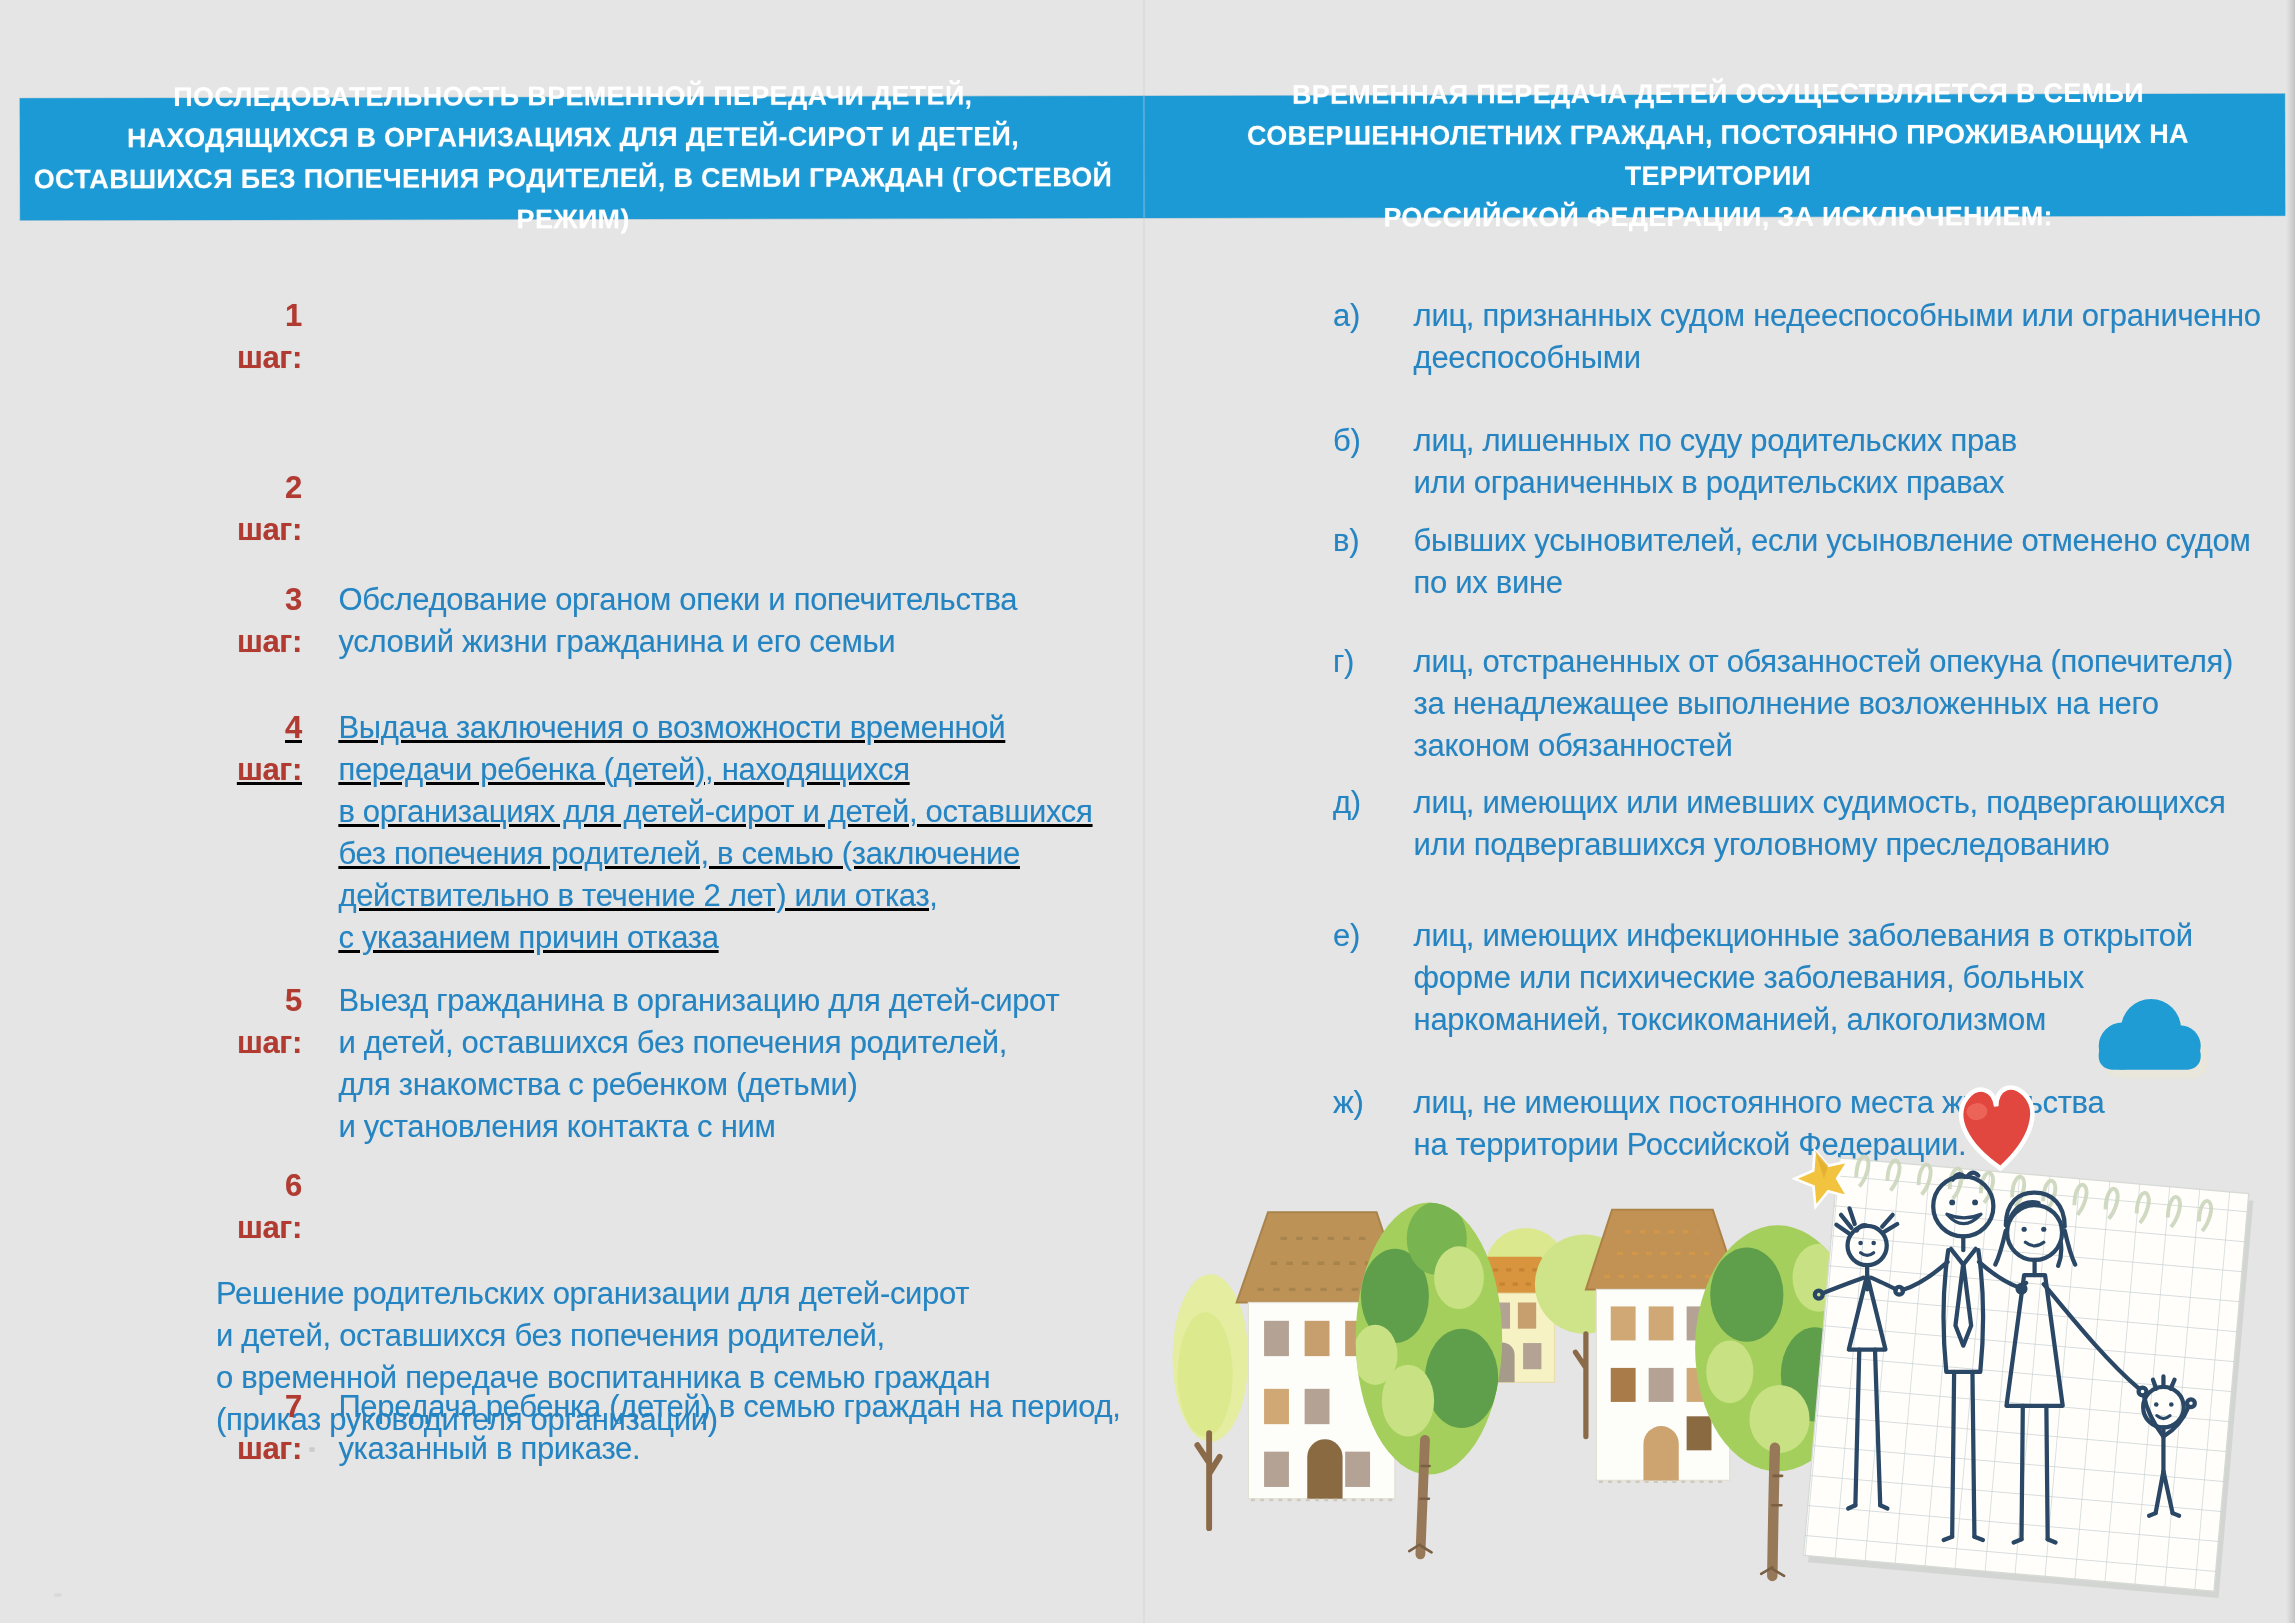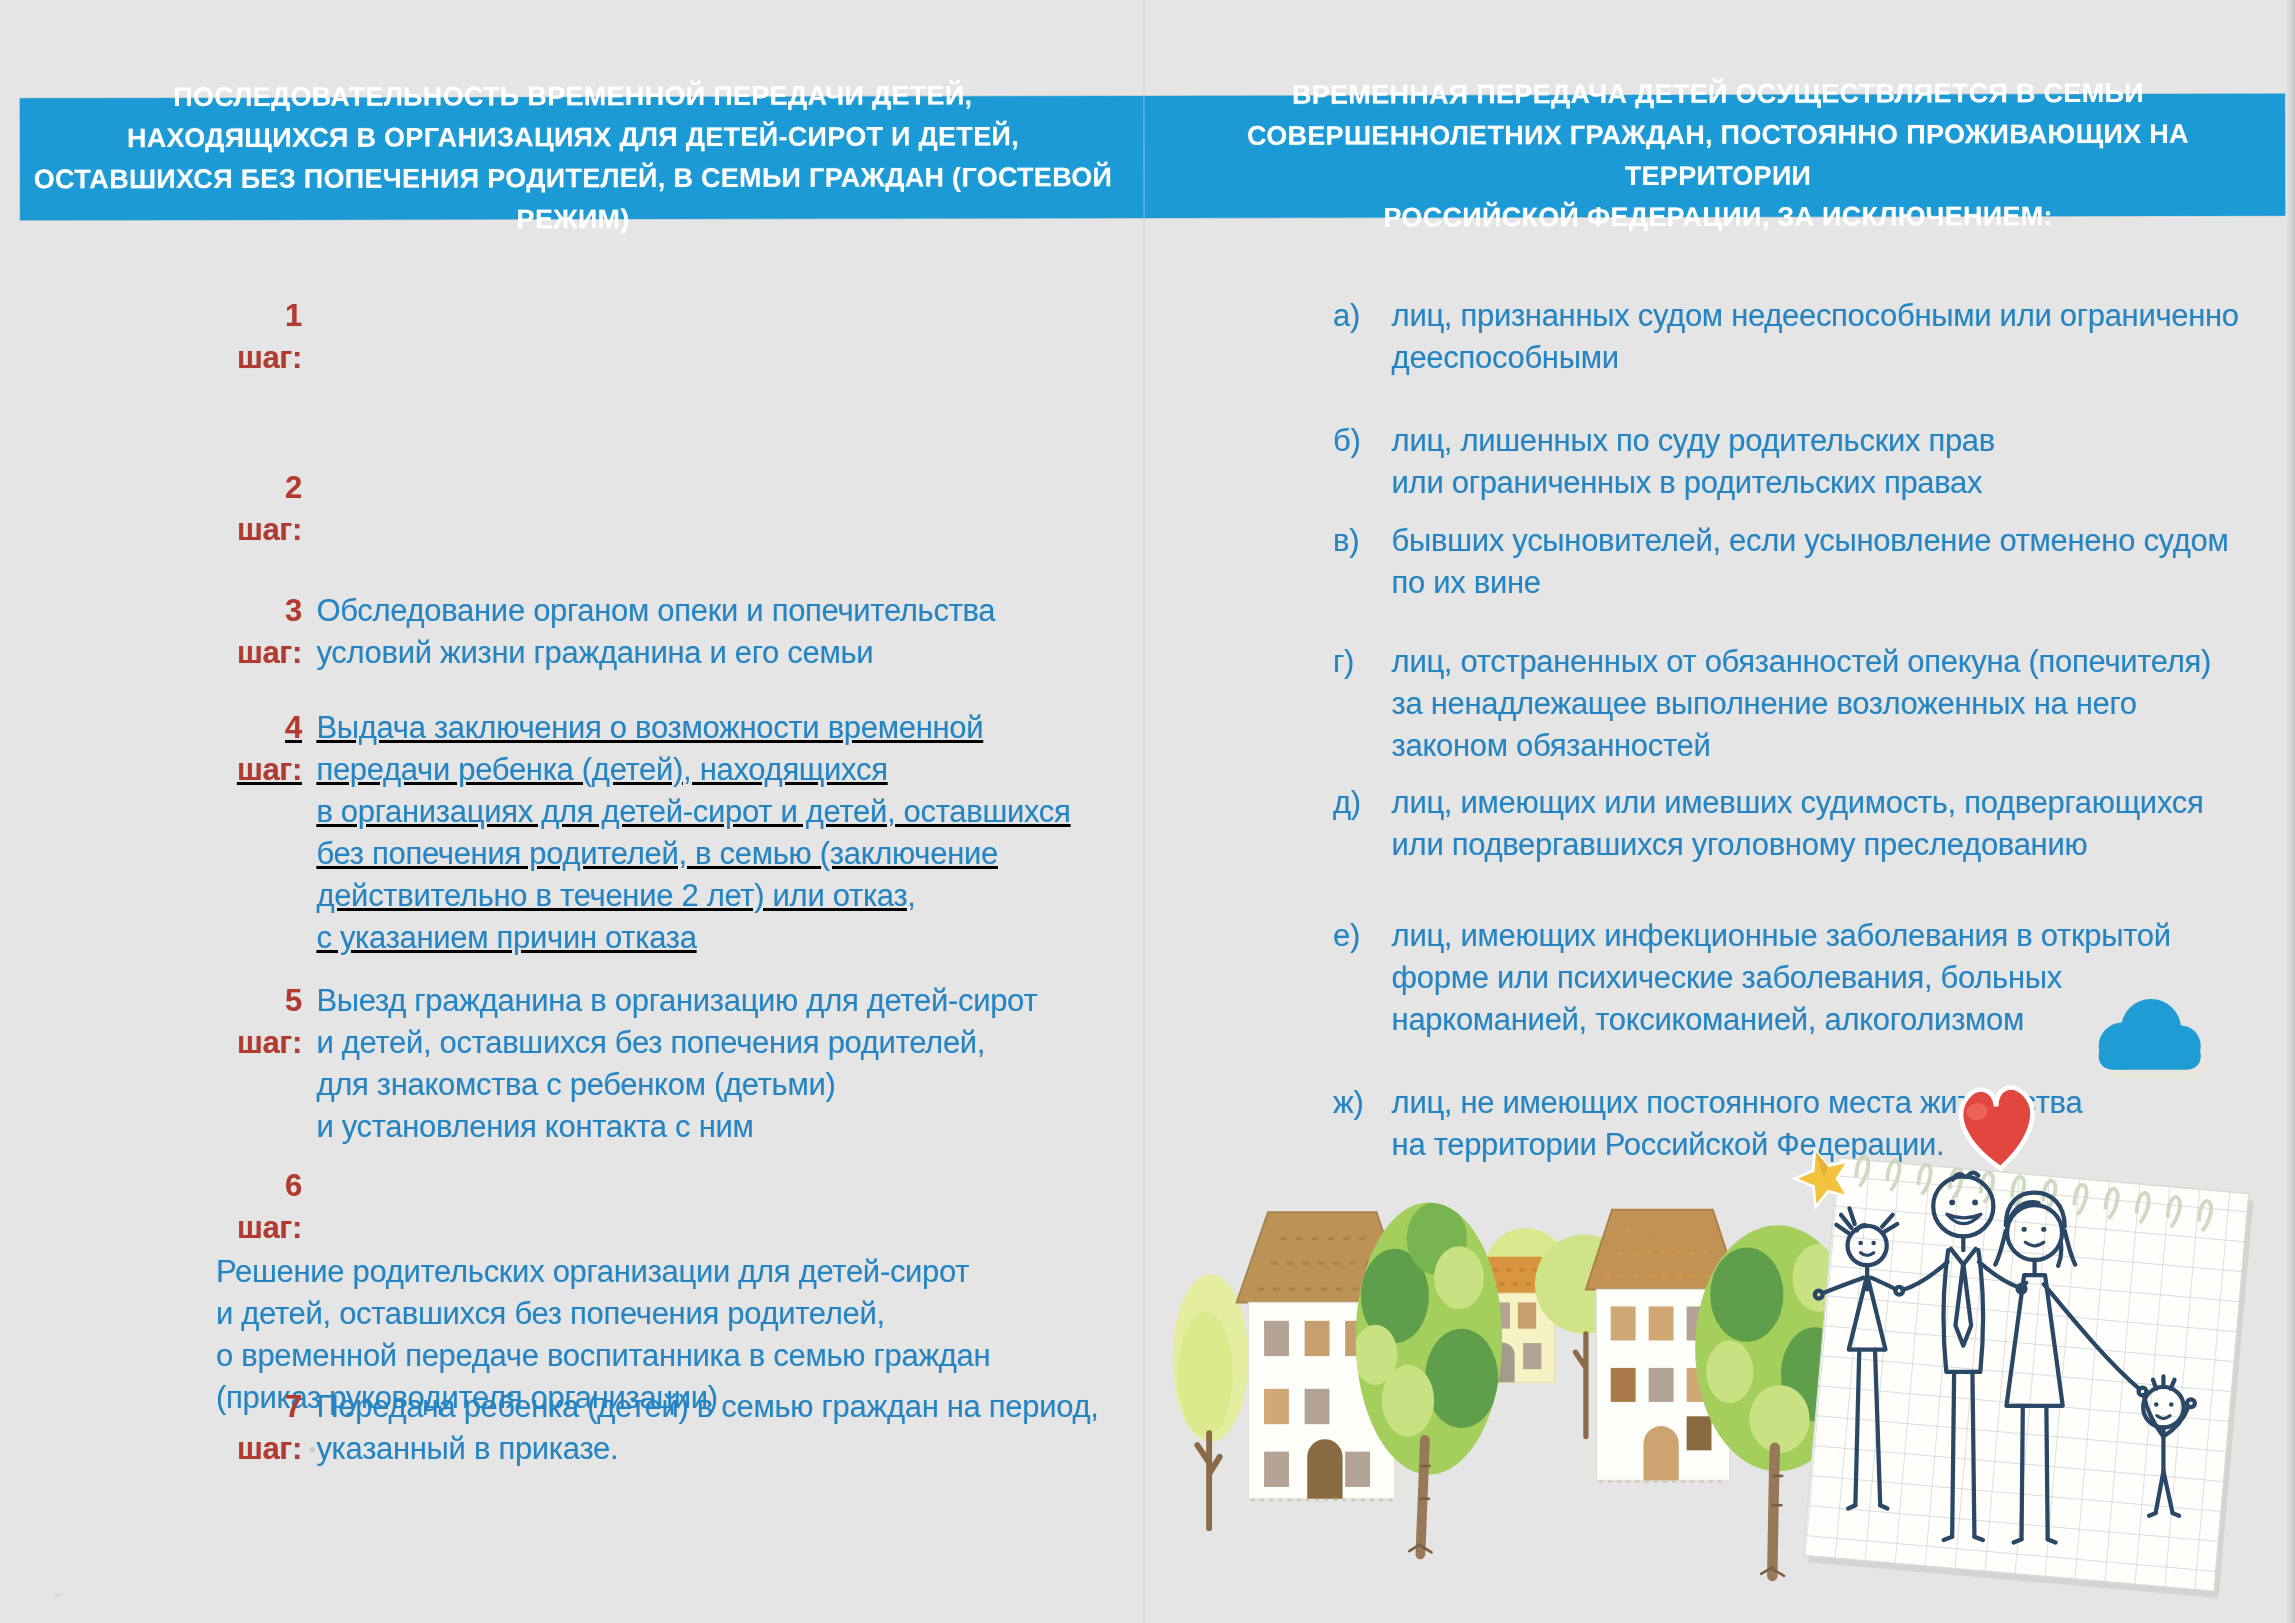--- a/index.html
+++ b/index.html
@@ -28,41 +28,41 @@
     position:absolute; left:1143px; top:0; width:2px; height:1623px;
     background:rgba(0,0,0,.03);
   }
   .fold-crease-band{
     position:absolute; left:1123px; top:0; width:2px; height:122px;
     background:rgba(255,255,255,.25);
   }
   
   .step,.exc{
     position:absolute; display:flex; align-items:flex-start;
-    font-size:31px; line-height:42px; letter-spacing:-0.3px;
+    font-size:31px; line-height:42px; letter-spacing:-0.3px;gap:22px;
   }
   .step{left:216px;}
   .exc{left:1333px;}
   .step-label{
     width:86px; flex:0 0 86px; text-align:right; margin-right:14.4px;
     color:var(--label-red,#b13a31); font-weight:700;
     text-shadow:0 0 0.7px rgba(150,50,40,.4);
   }
   .exc-label{
     width:35px; flex:0 0 35px; text-align:left; margin-right:23.6px;
     color:var(--text-blue,#2585c3);
     text-shadow:0 0 0.7px rgba(40,120,180,.35);
   }
   .step-text,.exc-text{
     white-space:pre-line; color:var(--text-blue,#2585c3);
     text-shadow:0 0 0.7px rgba(40,120,180,.35);
   }
   .steps .step:nth-of-type(1){top:295px;}
   .steps .step:nth-of-type(2){top:467px;}
-  .steps .step:nth-of-type(3){top:579px;margin-top:11px;}
+  .steps .step:nth-of-type(3){top:579px;}
   .steps .step:nth-of-type(4){top:707px;text-decoration:underline;}
   .steps .step:nth-of-type(5){top:980px;}
   .steps .step:nth-of-type(6){top:1165px;flex-direction:column;}
   .steps .step:nth-of-type(7){top:1386px;}
   .excs .exc:nth-of-type(1){top:295px;}
   .excs .exc:nth-of-type(2){top:420px;}
   .excs .exc:nth-of-type(3){top:520px;}
   .excs .exc:nth-of-type(4){top:641px;}
   .excs .exc:nth-of-type(5){top:782px;}
   .excs .exc:nth-of-type(6){top:915px;}

